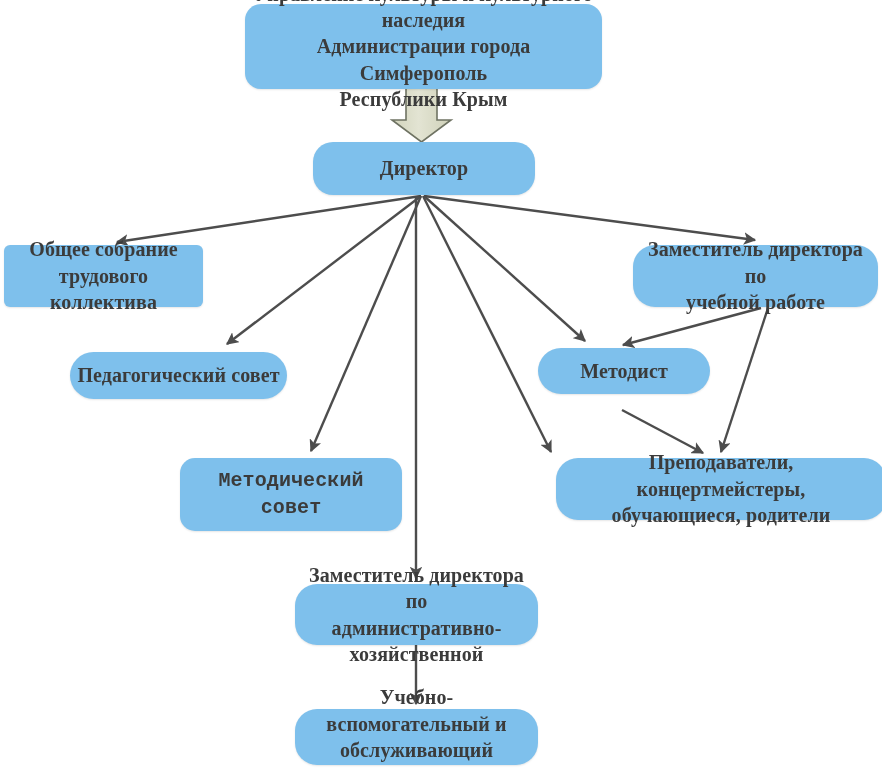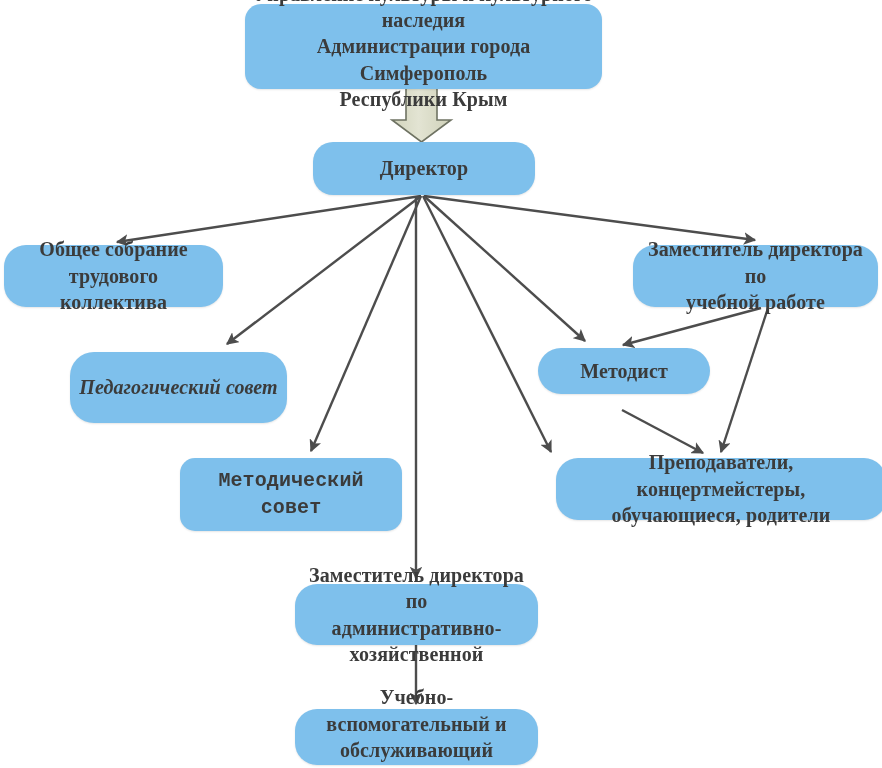--- a/index.html
+++ b/index.html
@@ -51,23 +51,23 @@
   }
 
   .node .label {
     display: block;
     white-space: pre-line;
   }
 
   
   #node-upravlenie { left: 245px; top: 4px;   width: 357px; height: 85px;  border-radius: 16px; }
   #node-director   { left: 313px; top: 142px; width: 222px; height: 53px;  border-radius: 20px; font-family: Liberation Serif, serif; }
-  #node-sobranie   { left: 4px;   top: 245px; width: 219px; height: 62px;  border-radius: 22px; }
+  #node-sobranie   { left: 4px;   top: 245px; width: 199px; height: 62px;  border-radius: 6px; }
   #node-zam-ucheb  { left: 633px; top: 245px; width: 245px; height: 62px;  border-radius: 22px; }
-  #node-pedsovet   { left: 70px;  top: 352px; width: 217px; height: 71px;  border-radius: 24px; font-style: italic; }
+  #node-pedsovet   { left: 70px;  top: 352px; width: 217px; height: 47px;  border-radius: 24px; }
   #node-metodist   { left: 538px; top: 348px; width: 172px; height: 46px;  border-radius: 24px; }
   #node-metodsovet { left: 180px; top: 458px; width: 222px; height: 73px;  border-radius: 15px; font-family: Liberation Mono, monospace; }
   #node-prepod     { left: 548px; top: 458px; width: 330px; height: 62px;  border-radius: 22px; margin-left: 8px; }
   #node-zam-ahch   { left: 295px; top: 584px; width: 243px; height: 61px;  border-radius: 22px; }
   #node-personal   { left: 295px; top: 709px; width: 243px; height: 56px;  border-radius: 22px; }
 
   
   #node-zam-ahch .label { white-space: pre-line; width: 270px; }
 </style>
 </head>

